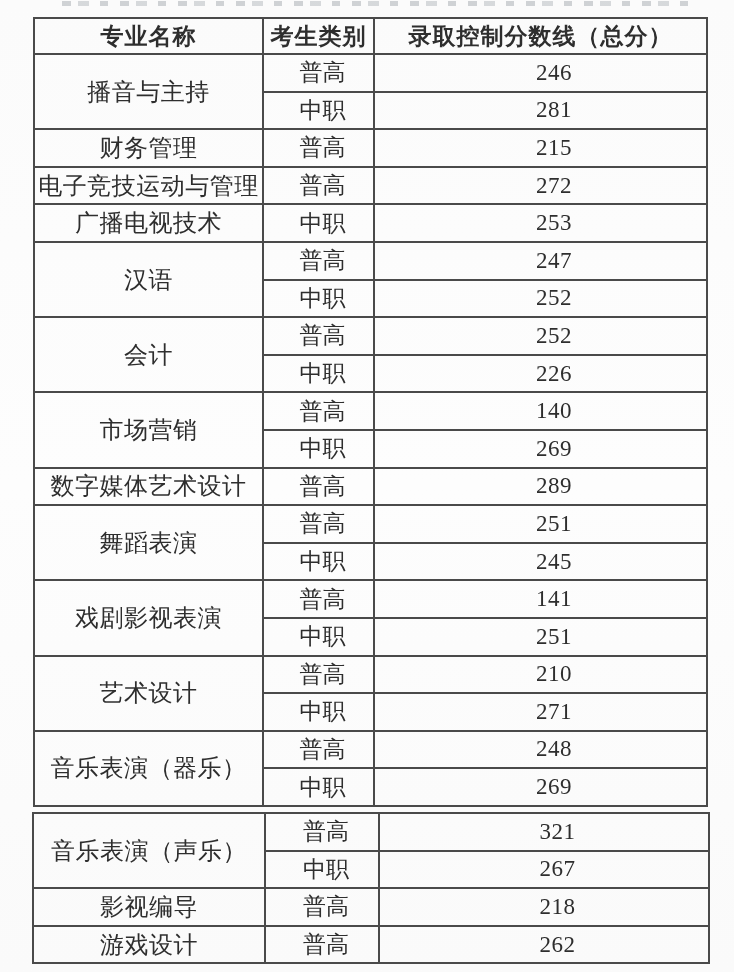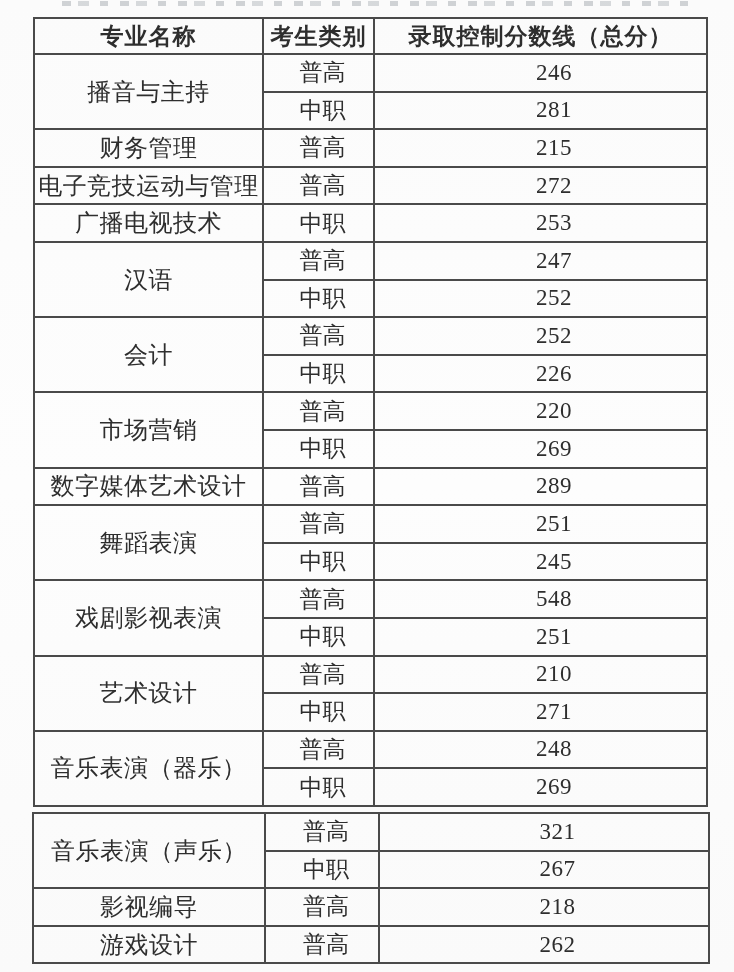--- a/index.html
+++ b/index.html
@@ -125,21 +125,21 @@
           <td class="cat">普高</td>
           <td class="score">252</td>
         </tr>
         <tr>
           <td class="cat">中职</td>
           <td class="score">226</td>
         </tr>
         <tr>
           <td class="major" rowspan="2">市场营销</td>
           <td class="cat">普高</td>
-          <td class="score">220</td>
+          <td class="score">140</td>
         </tr>
         <tr>
           <td class="cat">中职</td>
           <td class="score">269</td>
         </tr>
         <tr>
           <td class="major" rowspan="1">数字媒体艺术设计</td>
           <td class="cat">普高</td>
           <td class="score">289</td>
         </tr>
@@ -148,21 +148,21 @@
           <td class="cat">普高</td>
           <td class="score">251</td>
         </tr>
         <tr>
           <td class="cat">中职</td>
           <td class="score">245</td>
         </tr>
         <tr>
           <td class="major" rowspan="2">戏剧影视表演</td>
           <td class="cat">普高</td>
-          <td class="score">548</td>
+          <td class="score">141</td>
         </tr>
         <tr>
           <td class="cat">中职</td>
           <td class="score">251</td>
         </tr>
         <tr>
           <td class="major" rowspan="2">艺术设计</td>
           <td class="cat">普高</td>
           <td class="score">210</td>
         </tr>

